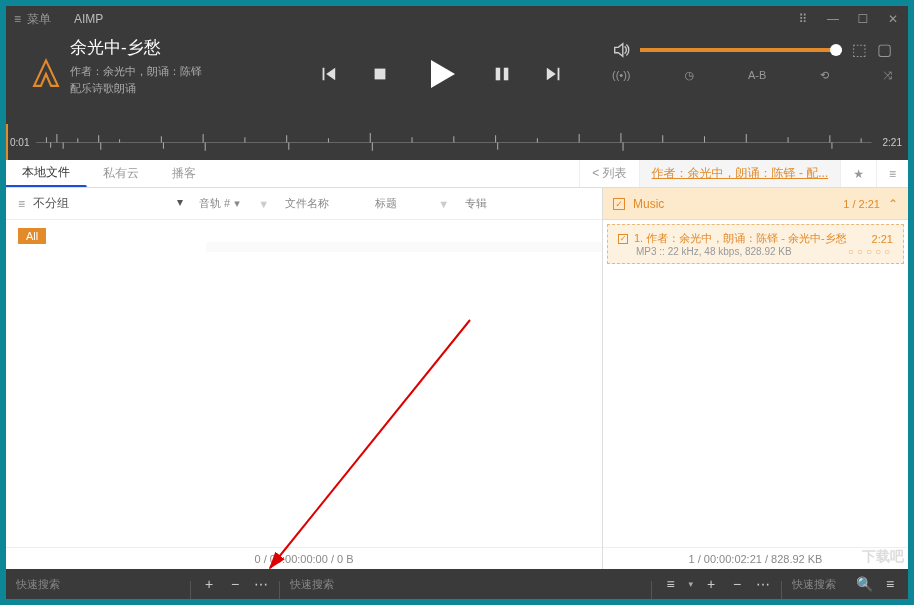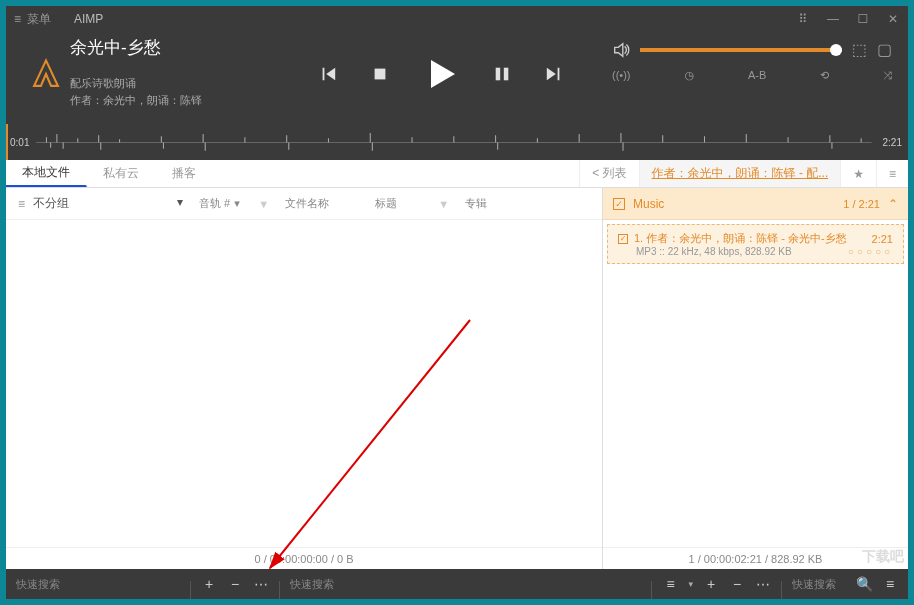--- a/index.html
+++ b/index.html
@@ -7,21 +7,21 @@
 .window{position:absolute;left:6px;top:6px;right:6px;bottom:6px;background:#3a3a3a;display:flex;flex-direction:column}
 .titlebar{height:26px;background:#3a3a3a;display:flex;align-items:center;padding:0 8px;color:#999;font-size:12px}
 .titlebar-menu{width:60px}
 .titlebar-title{flex:1;text-align:left;color:#bbb}
 .titlebar-btns{display:flex;gap:16px;align-items:center}
 .titlebar-btns span{width:14px;text-align:center;cursor:pointer;color:#999}
 .player{height:92px;background:#3a3a3a;display:flex;padding:0 16px 8px 16px}
 .logo{width:48px;display:flex;align-items:center;justify-content:center}
 .logo svg{width:34px;height:34px}
 .trackinfo{flex:0 0 200px;padding-top:4px;color:#ccc;overflow:hidden}
-.trackinfo .title{font-size:17px;color:#fff;margin-bottom:16px;white-space:nowrap}
+.trackinfo .title{font-size:17px;color:#fff;margin-bottom:4px;white-space:nowrap}
 .trackinfo .meta{font-size:11px;color:#aaa;line-height:1.5}
 .controls{flex:1;display:flex;align-items:center;justify-content:center;gap:34px}
 .controls .btn{color:#e0e0e0;cursor:pointer;display:flex;align-items:center;justify-content:center}
 .controls .btn.play svg{width:36px;height:36px}
 .controls .btn svg{width:18px;height:18px;fill:#e0e0e0}
 .rightcol{flex:0 0 280px;display:flex;flex-direction:column;gap:10px;padding-top:8px}
 .volrow{display:flex;align-items:center;gap:10px}
 .volrow svg{width:18px;height:18px;fill:#ccc}
 .slider{flex:1;height:4px;background:#e38b2a;position:relative}
 .slider .knob{position:absolute;right:0;top:-4px;width:12px;height:12px;background:#fff;border-radius:50%}
@@ -84,22 +84,22 @@
   </div>
 
   <div class="player">
     <div class="logo">
       <svg viewBox="0 0 40 40">
           <path d="M20 4 L34 34 L26 34 L20 20 L14 34 L6 34 Z" fill="none" stroke="#e38b2a" stroke-width="2.5"></path>
         </svg>
     </div>
     <div class="trackinfo">
       <div class="title">余光中-乡愁</div>
+      <div class="meta">作者：余光中，朗诵：陈铎</div>
       <div class="meta">配乐诗歌朗诵</div>
-      <div class="meta">作者：余光中，朗诵：陈铎</div>
     </div>
     <div class="controls">
       <div class="btn">
           <svg viewBox="0 0 20 20">
             <path d="M4 3h2v14H4zM18 3v14L8 10z"></path>
           </svg>
         </div>
       <div class="btn">
           <svg viewBox="0 0 20 20">
             <rect x="4" y="4" width="12" height="12"></rect>
@@ -182,20 +182,23 @@
             </div>
           <div class="col" style="width:90px">文件名称</div>
           <div class="col" style="width:90px">
               <span>标题</span>
               <span style="margin-left:auto;color:#ccc">▼</span>
             </div>
           <div class="col">专辑</div>
         </div>
       </div>
       <div style="display:flex">
+        <div style="width:200px">
+          <div class="all-tag">All</div>
+        </div>
         <div class="listarea" style="flex:1">
             <div class="stripes"></div>
           </div>
       </div>
       <div style="flex:1"></div>
       <div class="leftstatus">0 / 00:00:00:00 / 0 B</div>
     </div>
 
     <div class="rightpanel">
       <div class="plhead">

